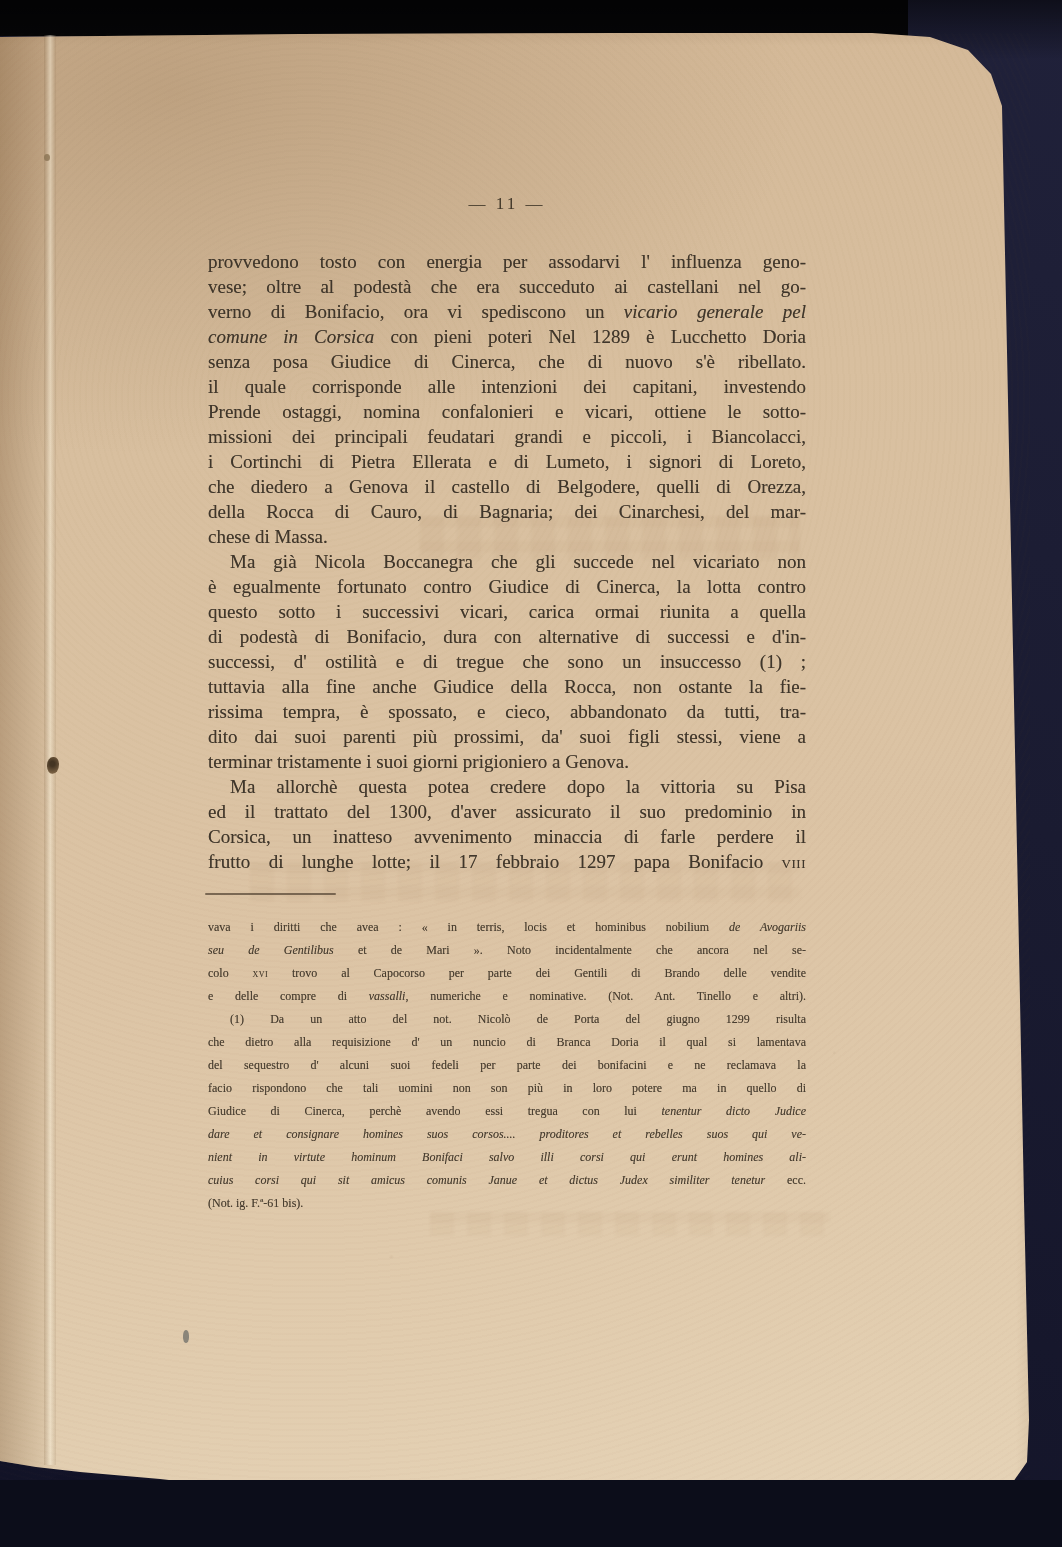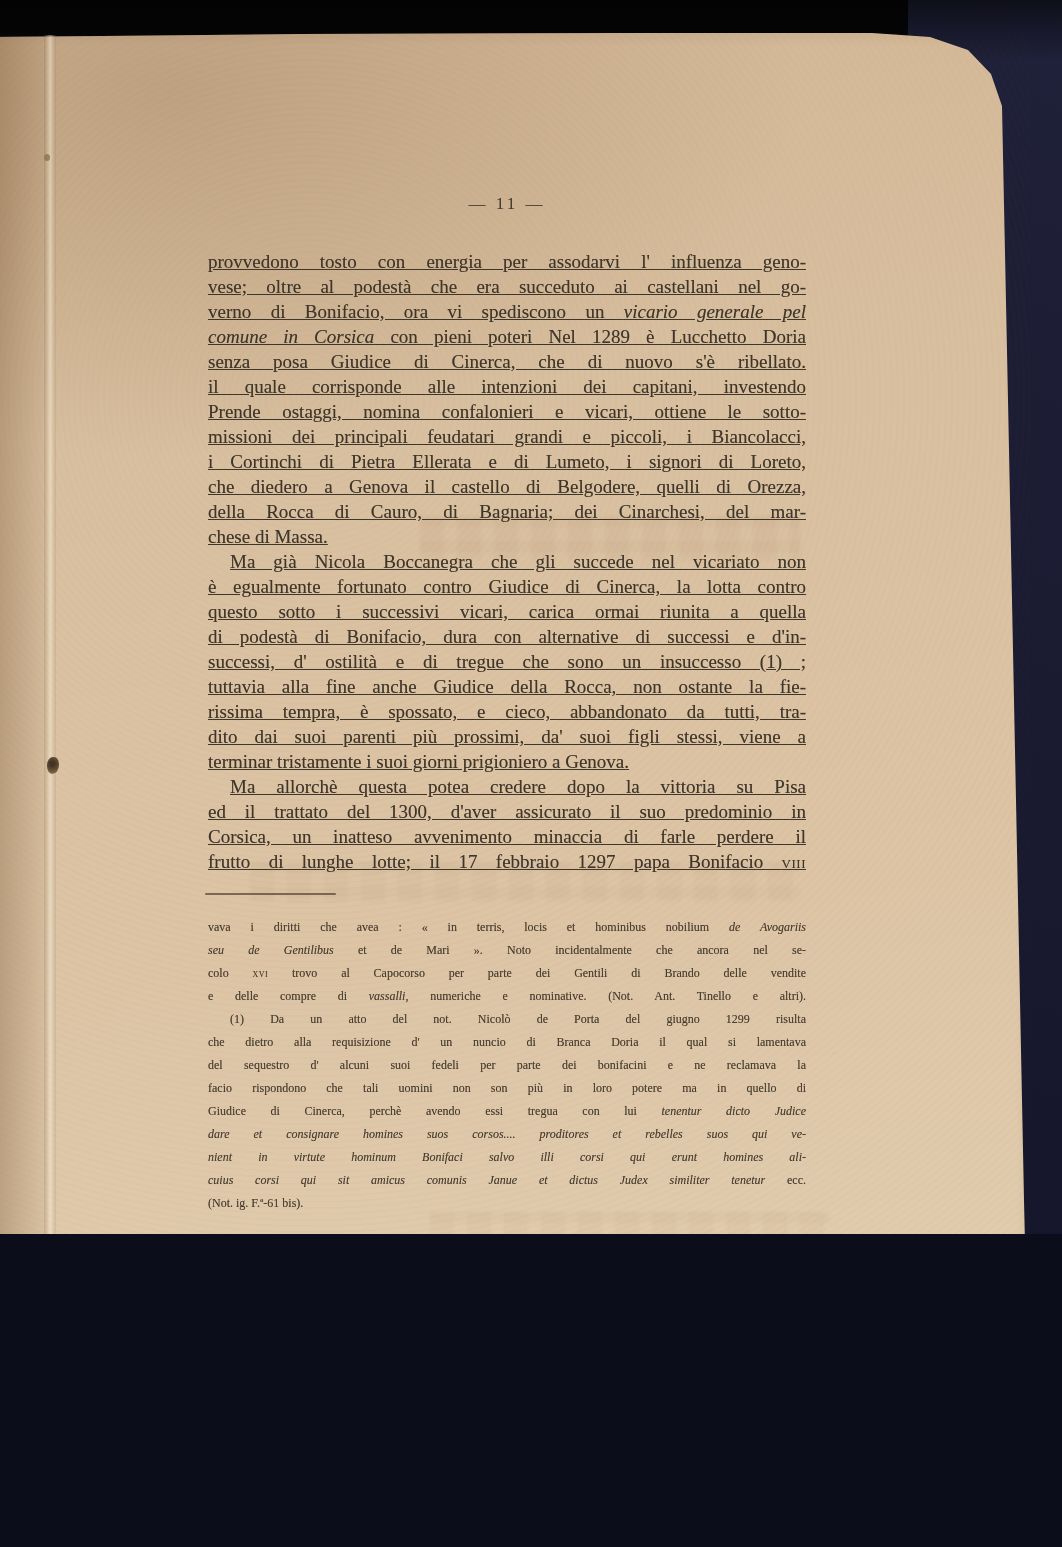--- a/index.html
+++ b/index.html
@@ -1,17 +1,17 @@
 <!DOCTYPE html>
 <html><head>
 <meta charset="utf-8">
 <style>
   html,body{margin:0;padding:0;background:#0c0d1a;}
   #stage{
-    position:relative;width:1062px;height:1234px;overflow:hidden;
+    position:relative;width:1062px;height:1480px;overflow:hidden;
     background:linear-gradient(200deg,#20213a 0%,#1a1b31 45%,#121327 100%);
     font-family:"Liberation Serif", serif;
   }
   
   .top-strip{position:absolute;left:0;top:0;width:908px;height:36px;background:#060608;}
   .top-strip-fade{position:absolute;left:0;top:0;width:1062px;height:60px;
     background:linear-gradient(180deg,rgba(0,0,0,.55),rgba(0,0,0,0));}
 
   
   .under-page{
@@ -75,21 +75,21 @@
       repeating-linear-gradient(180deg, rgba(150,112,74,.10) 0 11px, rgba(150,112,74,0) 11px 25px);}
   .ghost-1{left:420px;top:516px;width:380px;height:44px;}
   .ghost-2{left:250px;top:862px;width:550px;height:40px;opacity:.35;}
   .ghost-3{left:430px;top:1212px;width:400px;height:24px;opacity:.4;}
 
   
   .page-number{
     position:absolute;left:208px;top:194px;width:598px;height:28px;
     text-align:center;font-size:17px;letter-spacing:3px;color:#413729;
   }
-  .body-text{position:absolute;left:208px;top:249px;width:598px;color:#3f362b;font-size:19px;text-decoration:underline;}
+  .body-text{position:absolute;left:208px;top:249px;width:598px;color:#3f362b;font-size:19px;}
   .body-text .line{line-height:25px;}
   .footnote-rule{position:absolute;left:205px;top:893px;width:131px;height:2px;
     background:rgba(70,55,40,.65);border-radius:1px;}
   .footnote-text{position:absolute;left:208px;top:916px;width:598px;color:#473d30;font-size:12px;}
   .footnote-text .line{line-height:23px;}
 
   .line{text-align:justify;text-align-last:justify;white-space:normal;
     text-shadow:0 0 .5px rgba(64,50,34,.45);}
   .line-indent{padding-left:22px;}
   .line-last{text-align-last:left;}

